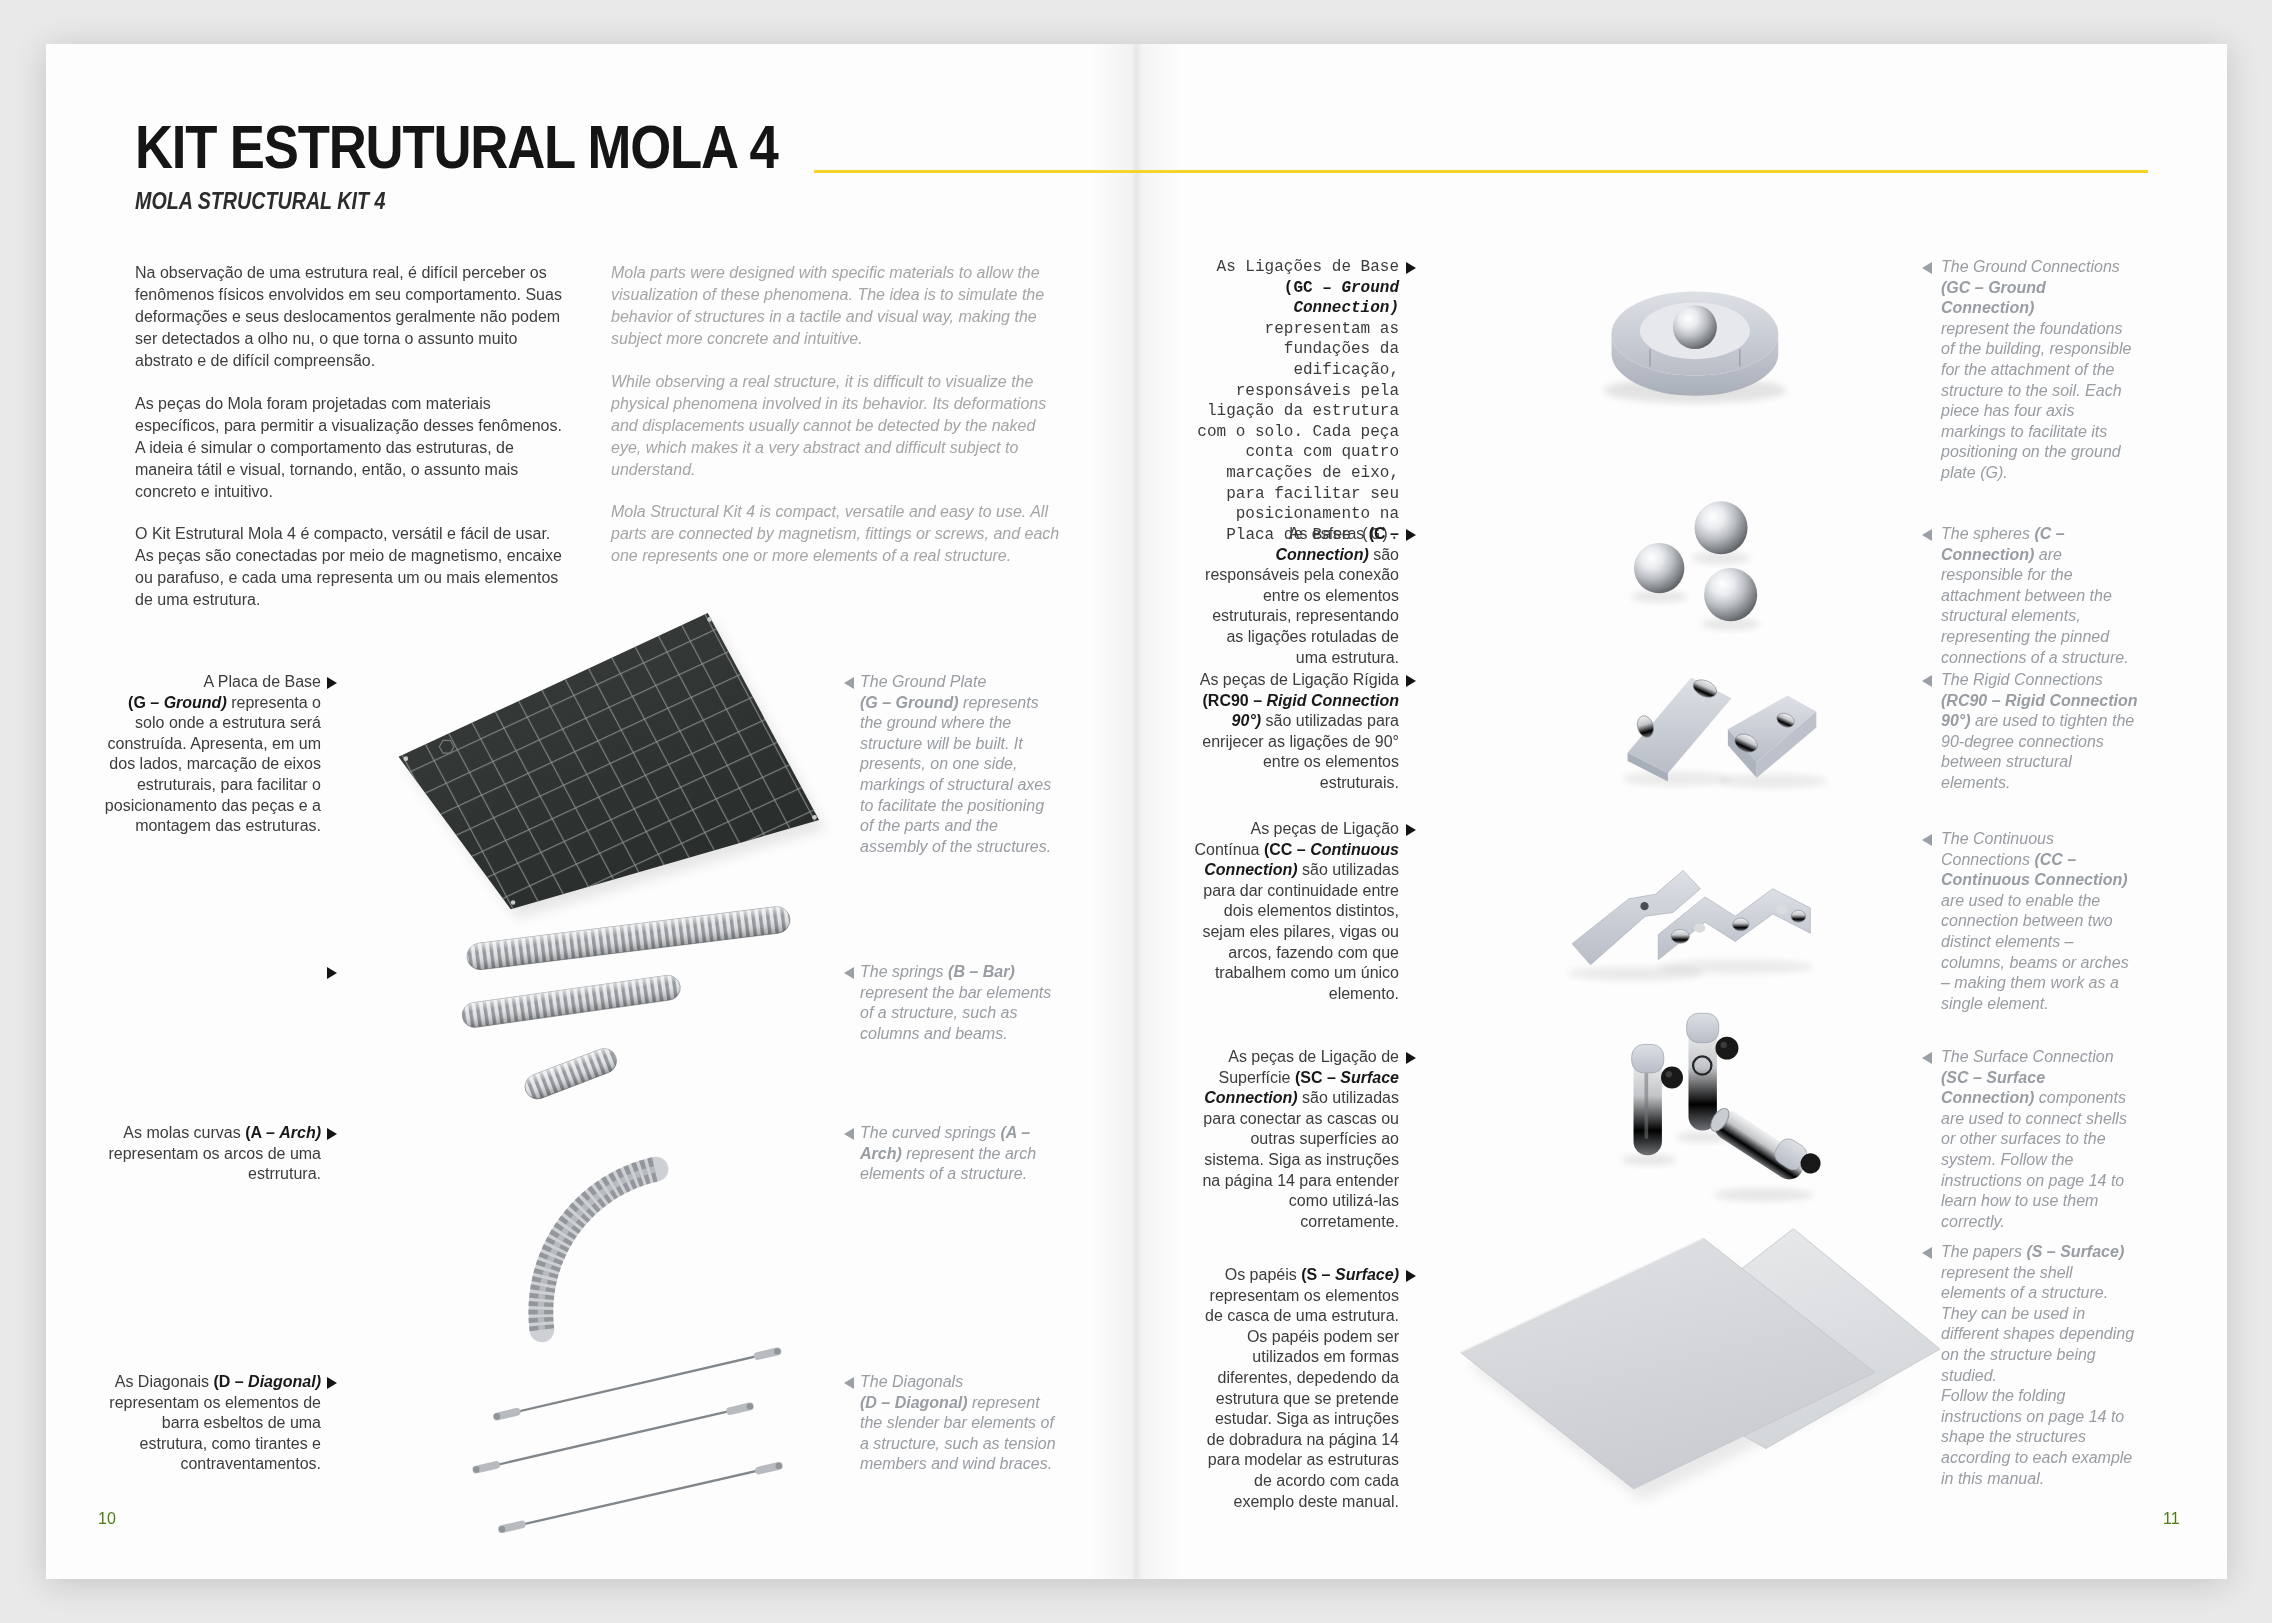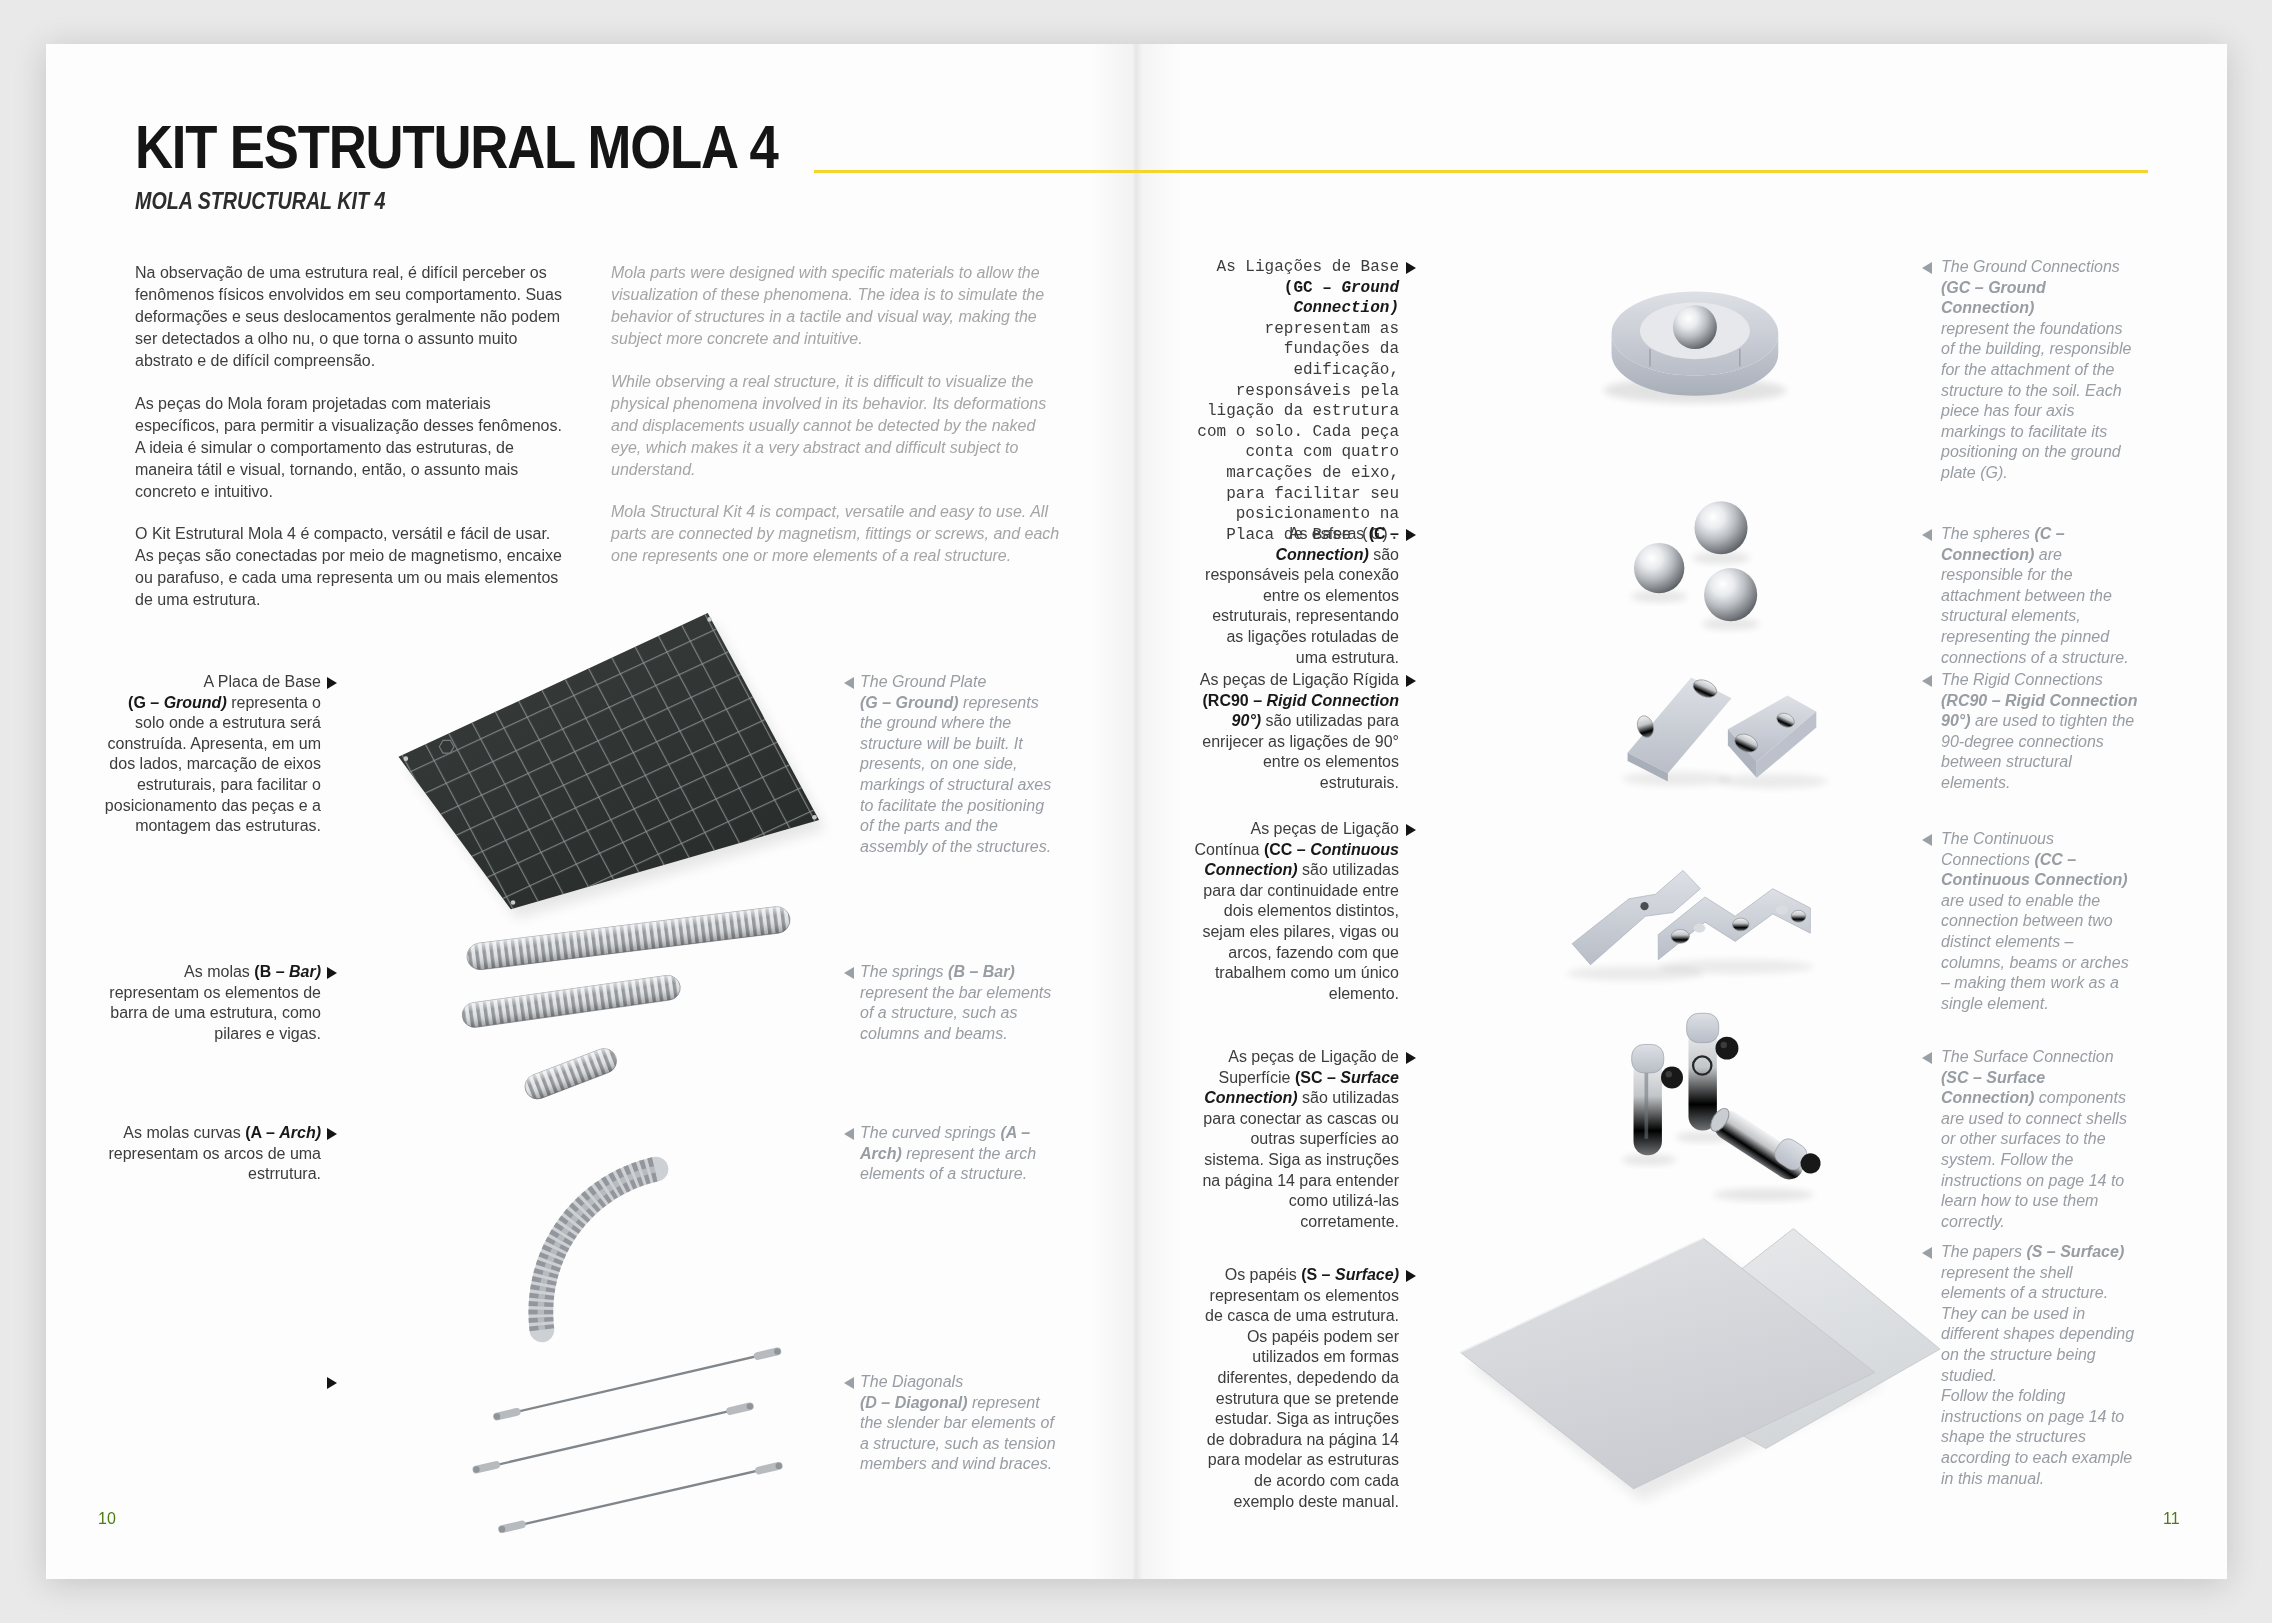--- a/index.html
+++ b/index.html
@@ -262,30 +262,30 @@
     <p>Mola Structural Kit 4 is compact, versatile and easy to use. All parts are connected by magnetism, fittings or screws, and each one represents one or more elements of a real structure.</p>
   </div>
 
   <div class="item pt" id="l1pt"><span class="t">A Placa de Base
 </span><span class="code"><span class="t">(G – </span><span class="w t">Ground)</span></span><span class="t"> representa o solo onde a estrutura será construída. Apresenta, em um dos lados, marcação de eixos estruturais, para facilitar o posicionamento das peças e a montagem das estruturas.</span></div>
   <div class="arr r" id="l1ar"></div>
   <div class="item en" id="l1en"><span class="t">The Ground Plate
 </span><span class="code"><span class="t">(G – </span><span class="w t">Ground)</span></span><span class="t"> represents the ground where the structure will be built. It presents, on one side, markings of structural axes to facilitate the positioning of the parts and the assembly of the structures.</span></div>
   <div class="arr l" id="l1al"></div>
 
-  <div class="item pt" id="l2pt"><span class="t">As molas </span><span class="code"><span class="t">(B – </span><span class="w t">Bar)</span></span><span class="t"> representam os elementos de barra de uma estrutura, como pilares e vigas.</span></div>
   <div class="arr r" id="l2ar"></div>
   <div class="item en" id="l2en"><span class="t">The springs </span><span class="code"><span class="t">(B – </span><span class="w t">Bar)</span></span><span class="t"> represent the bar elements of a structure, such as columns and beams.</span></div>
   <div class="arr l" id="l2al"></div>
 
   <div class="item pt" id="l3pt"><span class="t">As molas curvas </span><span class="code"><span class="t">(A – </span><span class="w t">Arch)</span></span><span class="t"> representam os arcos de uma estrrutura.</span></div>
   <div class="arr r" id="l3ar"></div>
   <div class="item en" id="l3en"><span class="t">The curved springs </span><span class="code"><span class="t">(A – </span><span class="w t">Arch)</span></span><span class="t"> represent the arch elements of a structure.</span></div>
   <div class="arr l" id="l3al"></div>
 
+  <div class="item pt" id="l4pt"><span class="t">As Diagonais </span><span class="code"><span class="t">(D – </span><span class="w t">Diagonal)</span></span><span class="t"> representam os elementos de barra esbeltos de uma estrutura, como tirantes e contraventamentos.</span></div>
   <div class="arr r" id="l4ar"></div>
   <div class="item en" id="l4en"><span class="t">The Diagonals
 </span><span class="code"><span class="t">(D – </span><span class="w t">Diagonal)</span></span><span class="t"> represent the slender bar elements of a structure, such as tension members and wind braces.</span></div>
   <div class="arr l" id="l4al"></div>
 
   <div class="item pt" id="r1pt"><span class="t">As Ligações de Base </span><span class="code"><span class="t">(GC – </span><span class="w t">Ground Connection)</span></span><span class="t"> representam as fundações da edificação, responsáveis pela ligação da estrutura com o solo. Cada peça conta com quatro marcações de eixo, para facilitar seu posicionamento na Placa de Base (G).</span></div>
   <div class="arr r" id="r1ar"></div>
   <div class="item en" id="r1en"><span class="t">The Ground Connections
 </span><span class="code"><span class="t">(GC – </span><span class="w t">Ground Connection)</span></span><span class="t">
 represent the foundations of the building, responsible for the attachment of the structure to the soil. Each piece has four axis markings to facilitate its positioning on the ground plate (G).</span></div>

